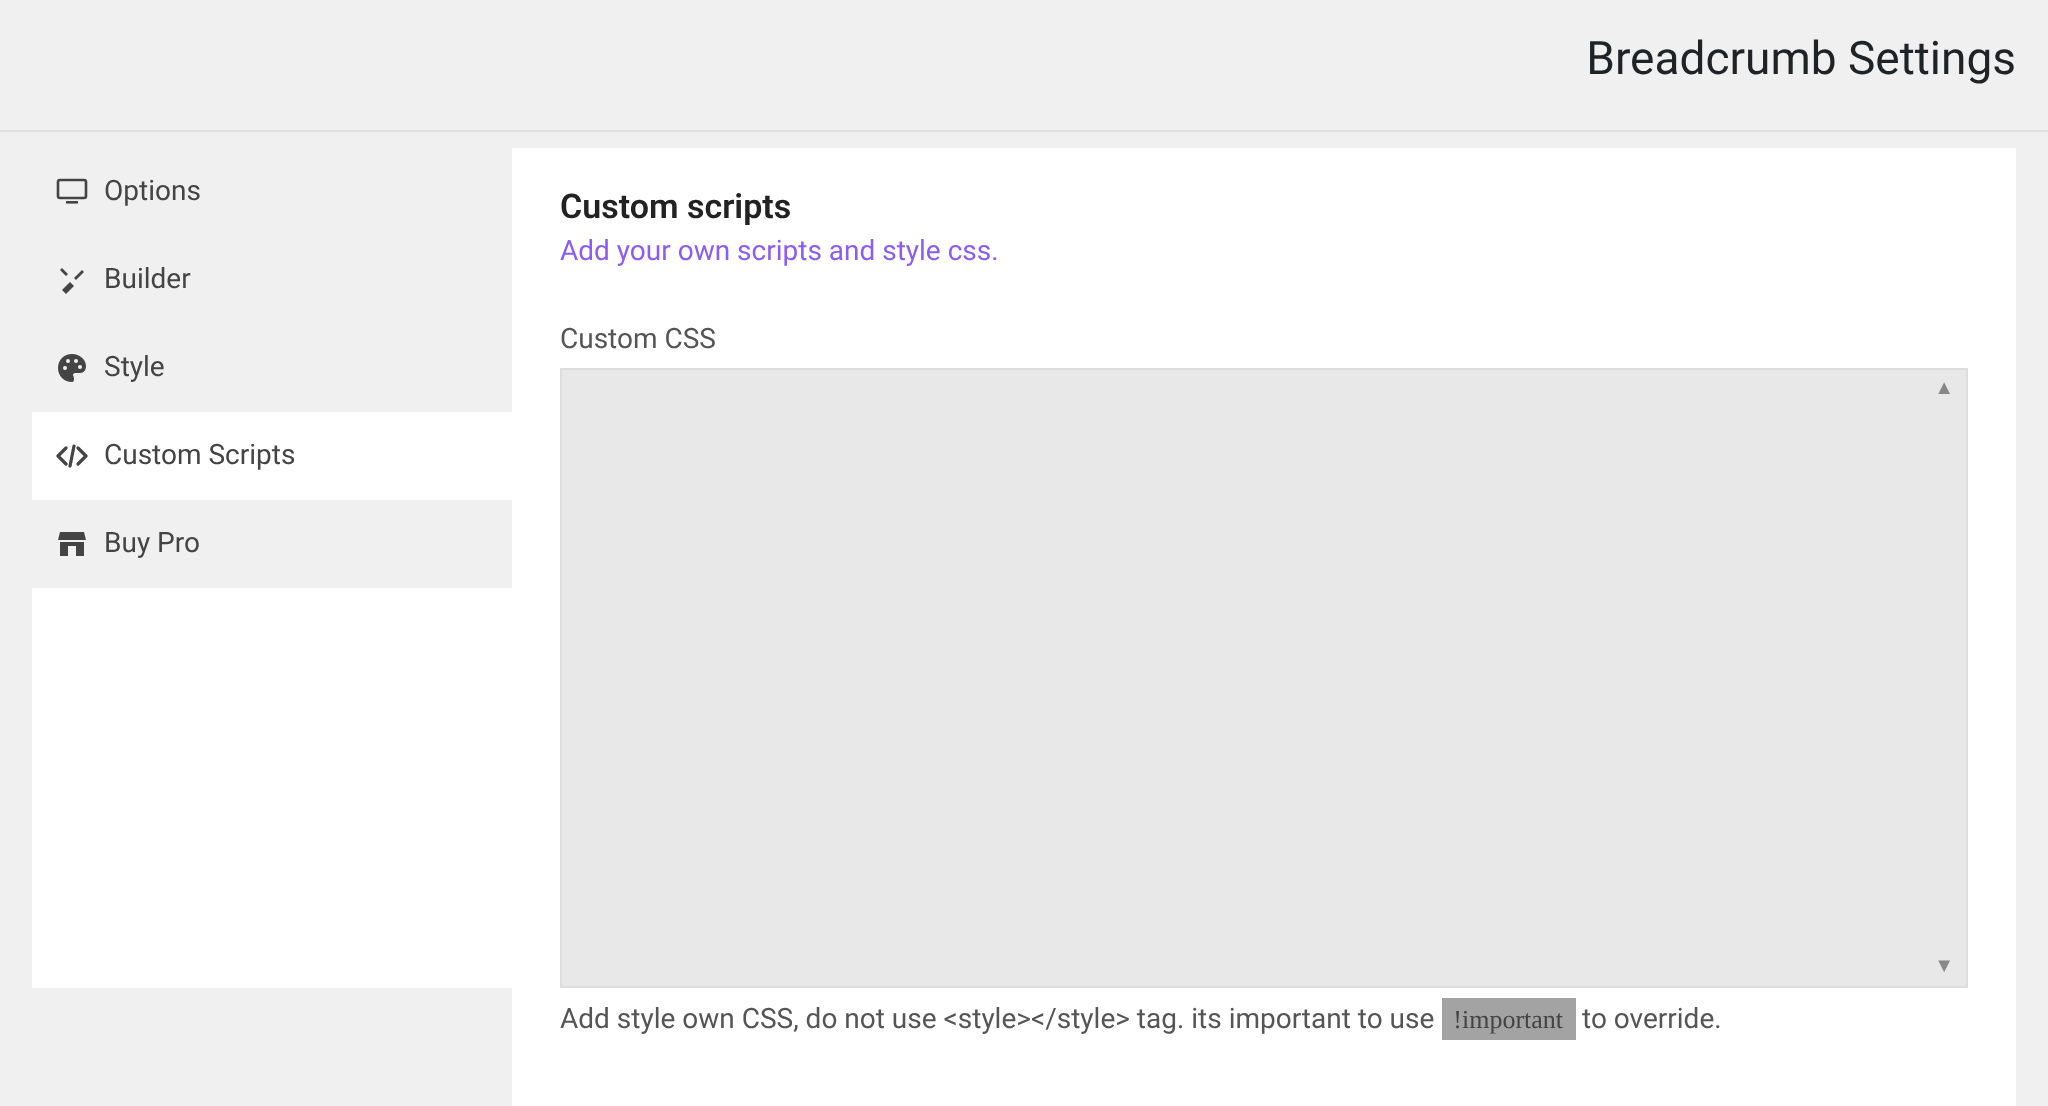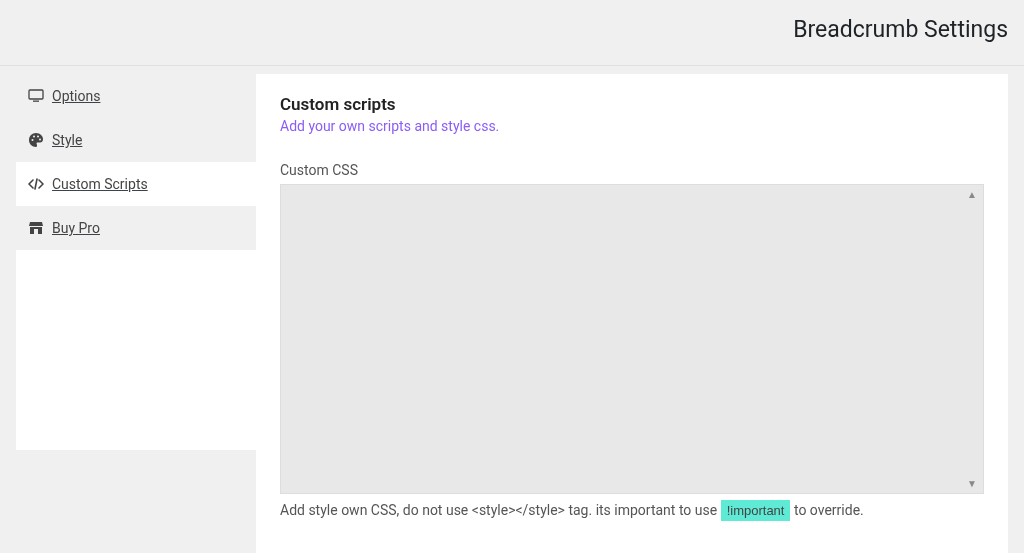--- a/index.html
+++ b/index.html
@@ -25,21 +25,20 @@
     .container {
       display: flex;
       padding: 0 16px;
       border-top: 1px solid #e0e0e0;
       margin-top: 12px;
     }
     .sidebar {
       width: 240px;
       flex-shrink: 0;
       padding-top: 8px;
-      text-decoration: underline;
     }
     .sidebar-item {
       display: flex;
       align-items: center;
       padding: 14px 12px;
       font-size: 14px;
       color: #444;
       cursor: pointer;
       background: #f0f0f1;
     }
@@ -108,24 +107,24 @@
       color: #888;
     }
     .arrow-up { top: 4px; }
     .arrow-down { bottom: 4px; }
     .hint {
       font-size: 14px;
       color: #555;
       margin-top: 8px;
     }
     .hint code {
-      background: #5eead4;
+      background: #a3a3a3;
       color: #444;
       padding: 3px 6px;
-      font-family: Liberation Sans, sans-serif;
+      font-family: Liberation Serif, serif;
       font-size: 13px;
     }
     .white-fill {
       background: #fff;
       height: 200px;
     }
   </style>
 </head>
 <body>
 
@@ -137,20 +136,28 @@
     <div class="sidebar-item">
       <span class="icon">
         <svg viewBox="0 0 16 16">
             <rect x="1" y="2" width="14" height="9" rx="1" fill="none" stroke="#444" stroke-width="1.3"></rect>
             <rect x="5" y="12.5" width="6" height="1.3" fill="#444"></rect>
           </svg>
       </span>
       <span>Options</span>
     </div>
 
+    <div class="sidebar-item">
+      <span class="icon">
+        <svg viewBox="0 0 16 16">
+            <path d="M3 13 L7 9 L9 11 L5 15 Z M9 7 L13 3 L14 4 L10 8 Z M2 3 L5 6 L6 5 L3 2 Z" fill="#444"></path>
+          </svg>
+      </span>
+      <span>Builder</span>
+    </div>
 
     <div class="sidebar-item">
       <span class="icon">
         <svg viewBox="0 0 16 16">
             <path d="M8 1 C4 1 1 4 1 8 C1 12 4 15 8 15 C9 15 9 14 9 13 C9 12.5 8.5 12 8.5 11.5 C8.5 11 9 10.5 9.5 10.5 L12 10.5 C14 10.5 15 9 15 7 C15 4 12 1 8 1 Z" fill="#444"></path>
             <circle cx="4.5" cy="8" r="1" fill="#f0f0f1"></circle>
             <circle cx="6" cy="4.5" r="1" fill="#f0f0f1"></circle>
             <circle cx="10" cy="4.5" r="1" fill="#f0f0f1"></circle>
             <circle cx="12" cy="7.5" r="1" fill="#f0f0f1"></circle>
           </svg>

